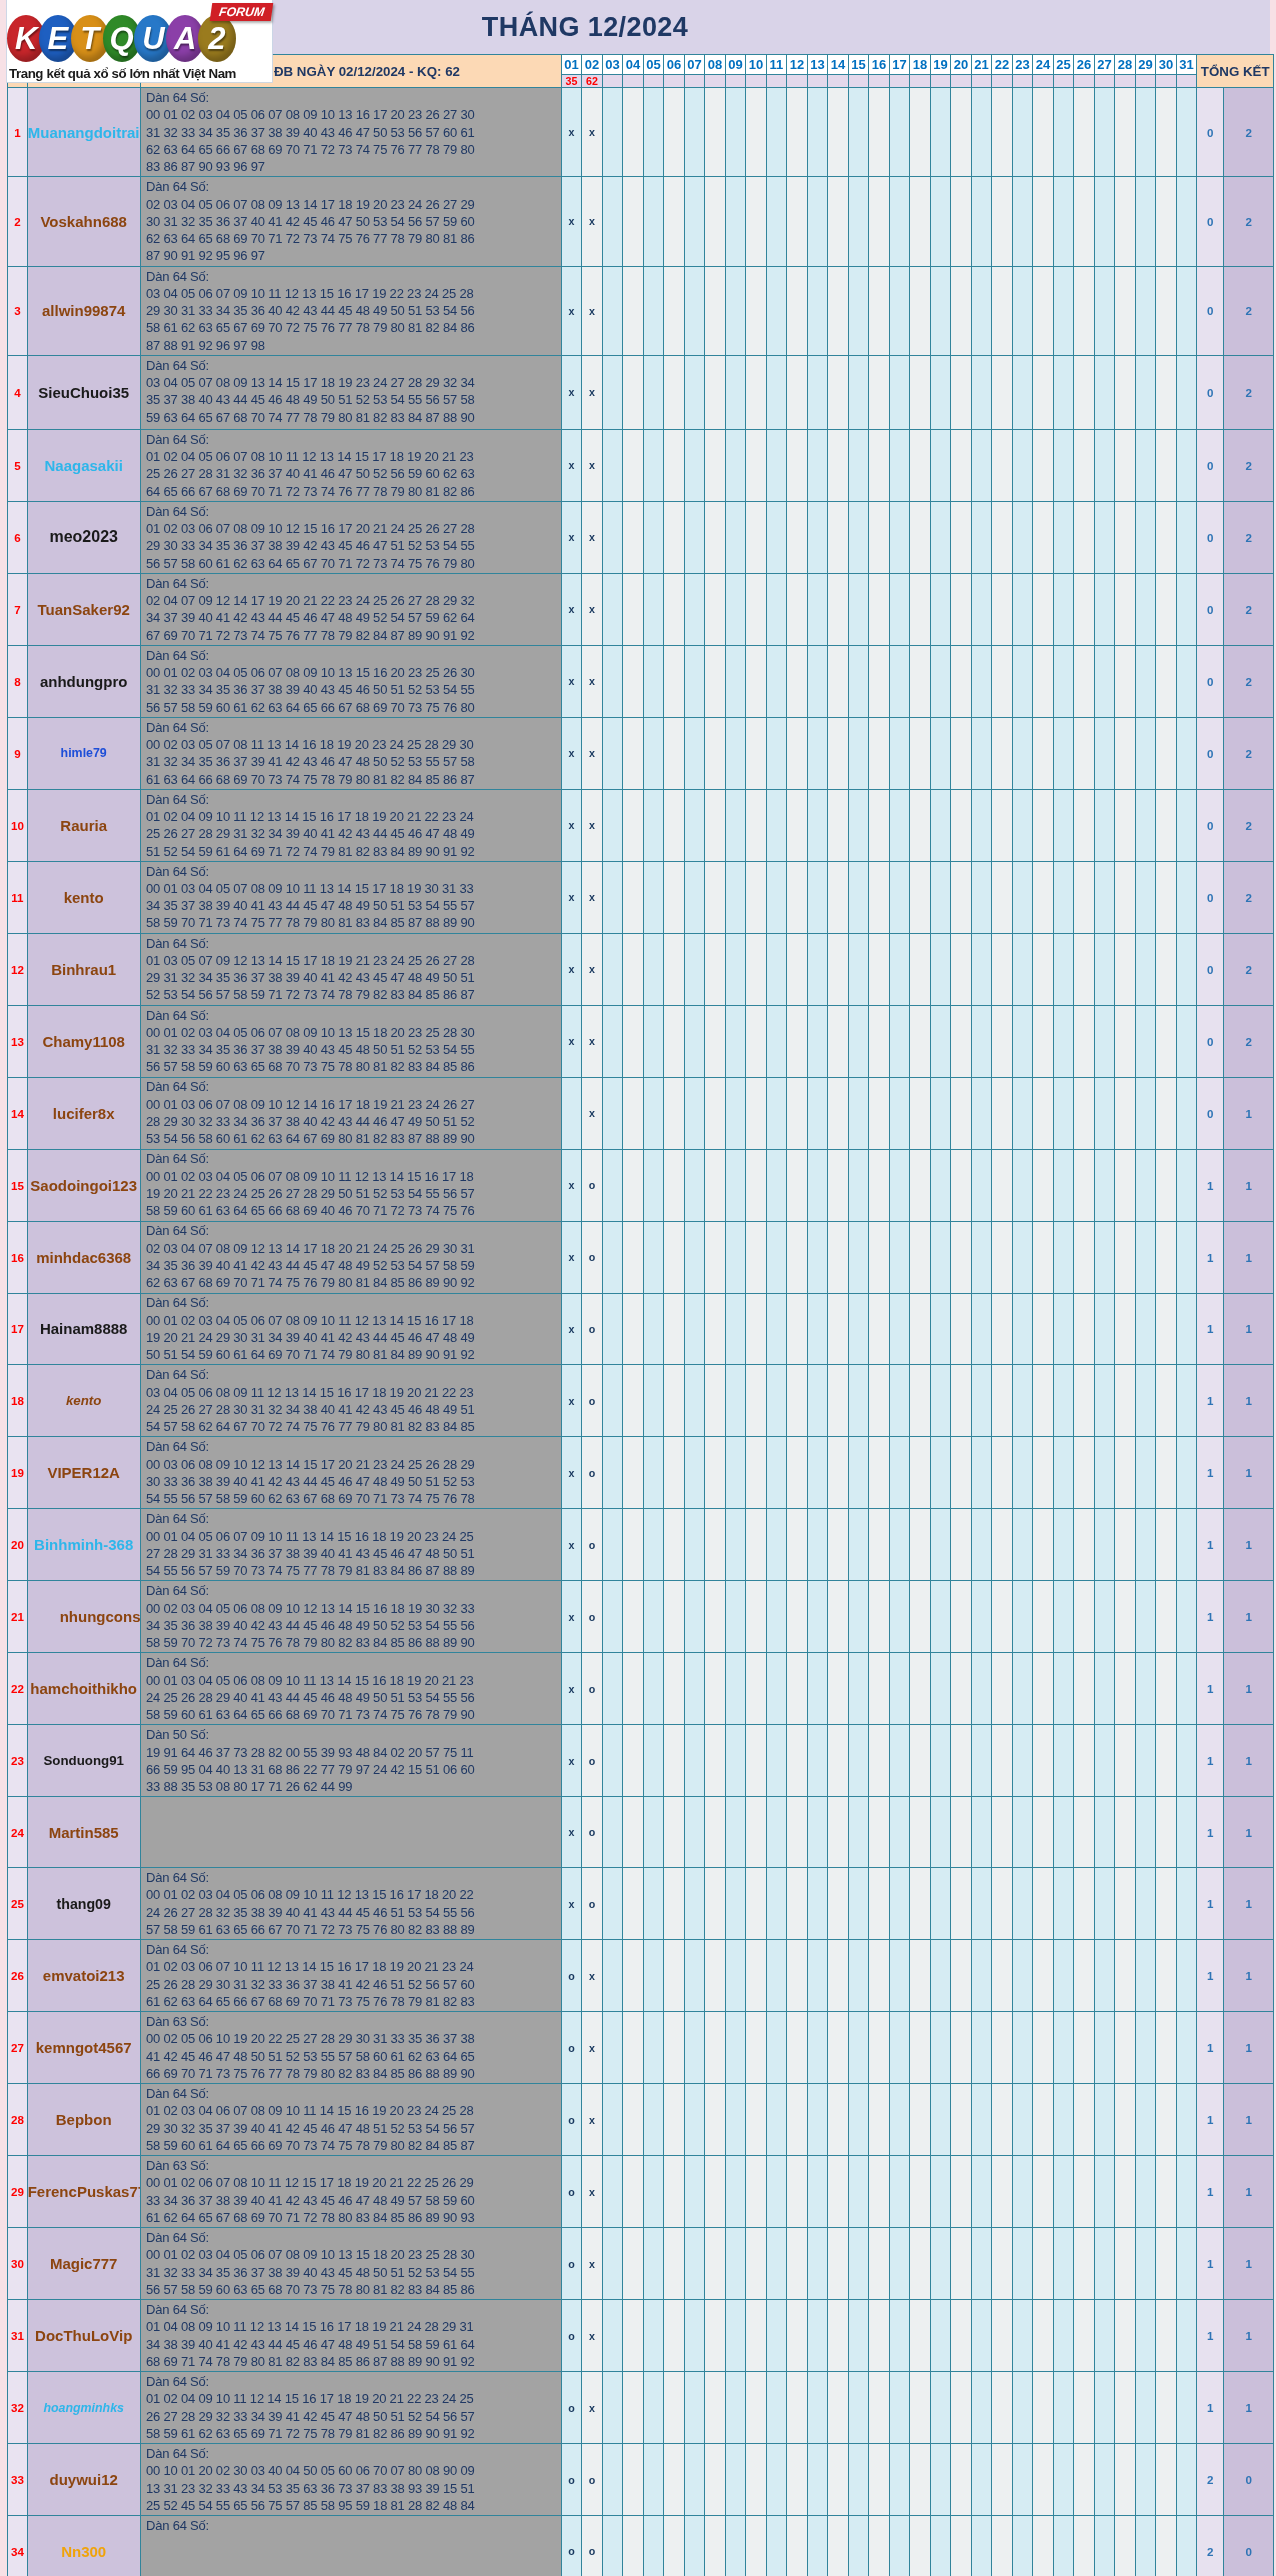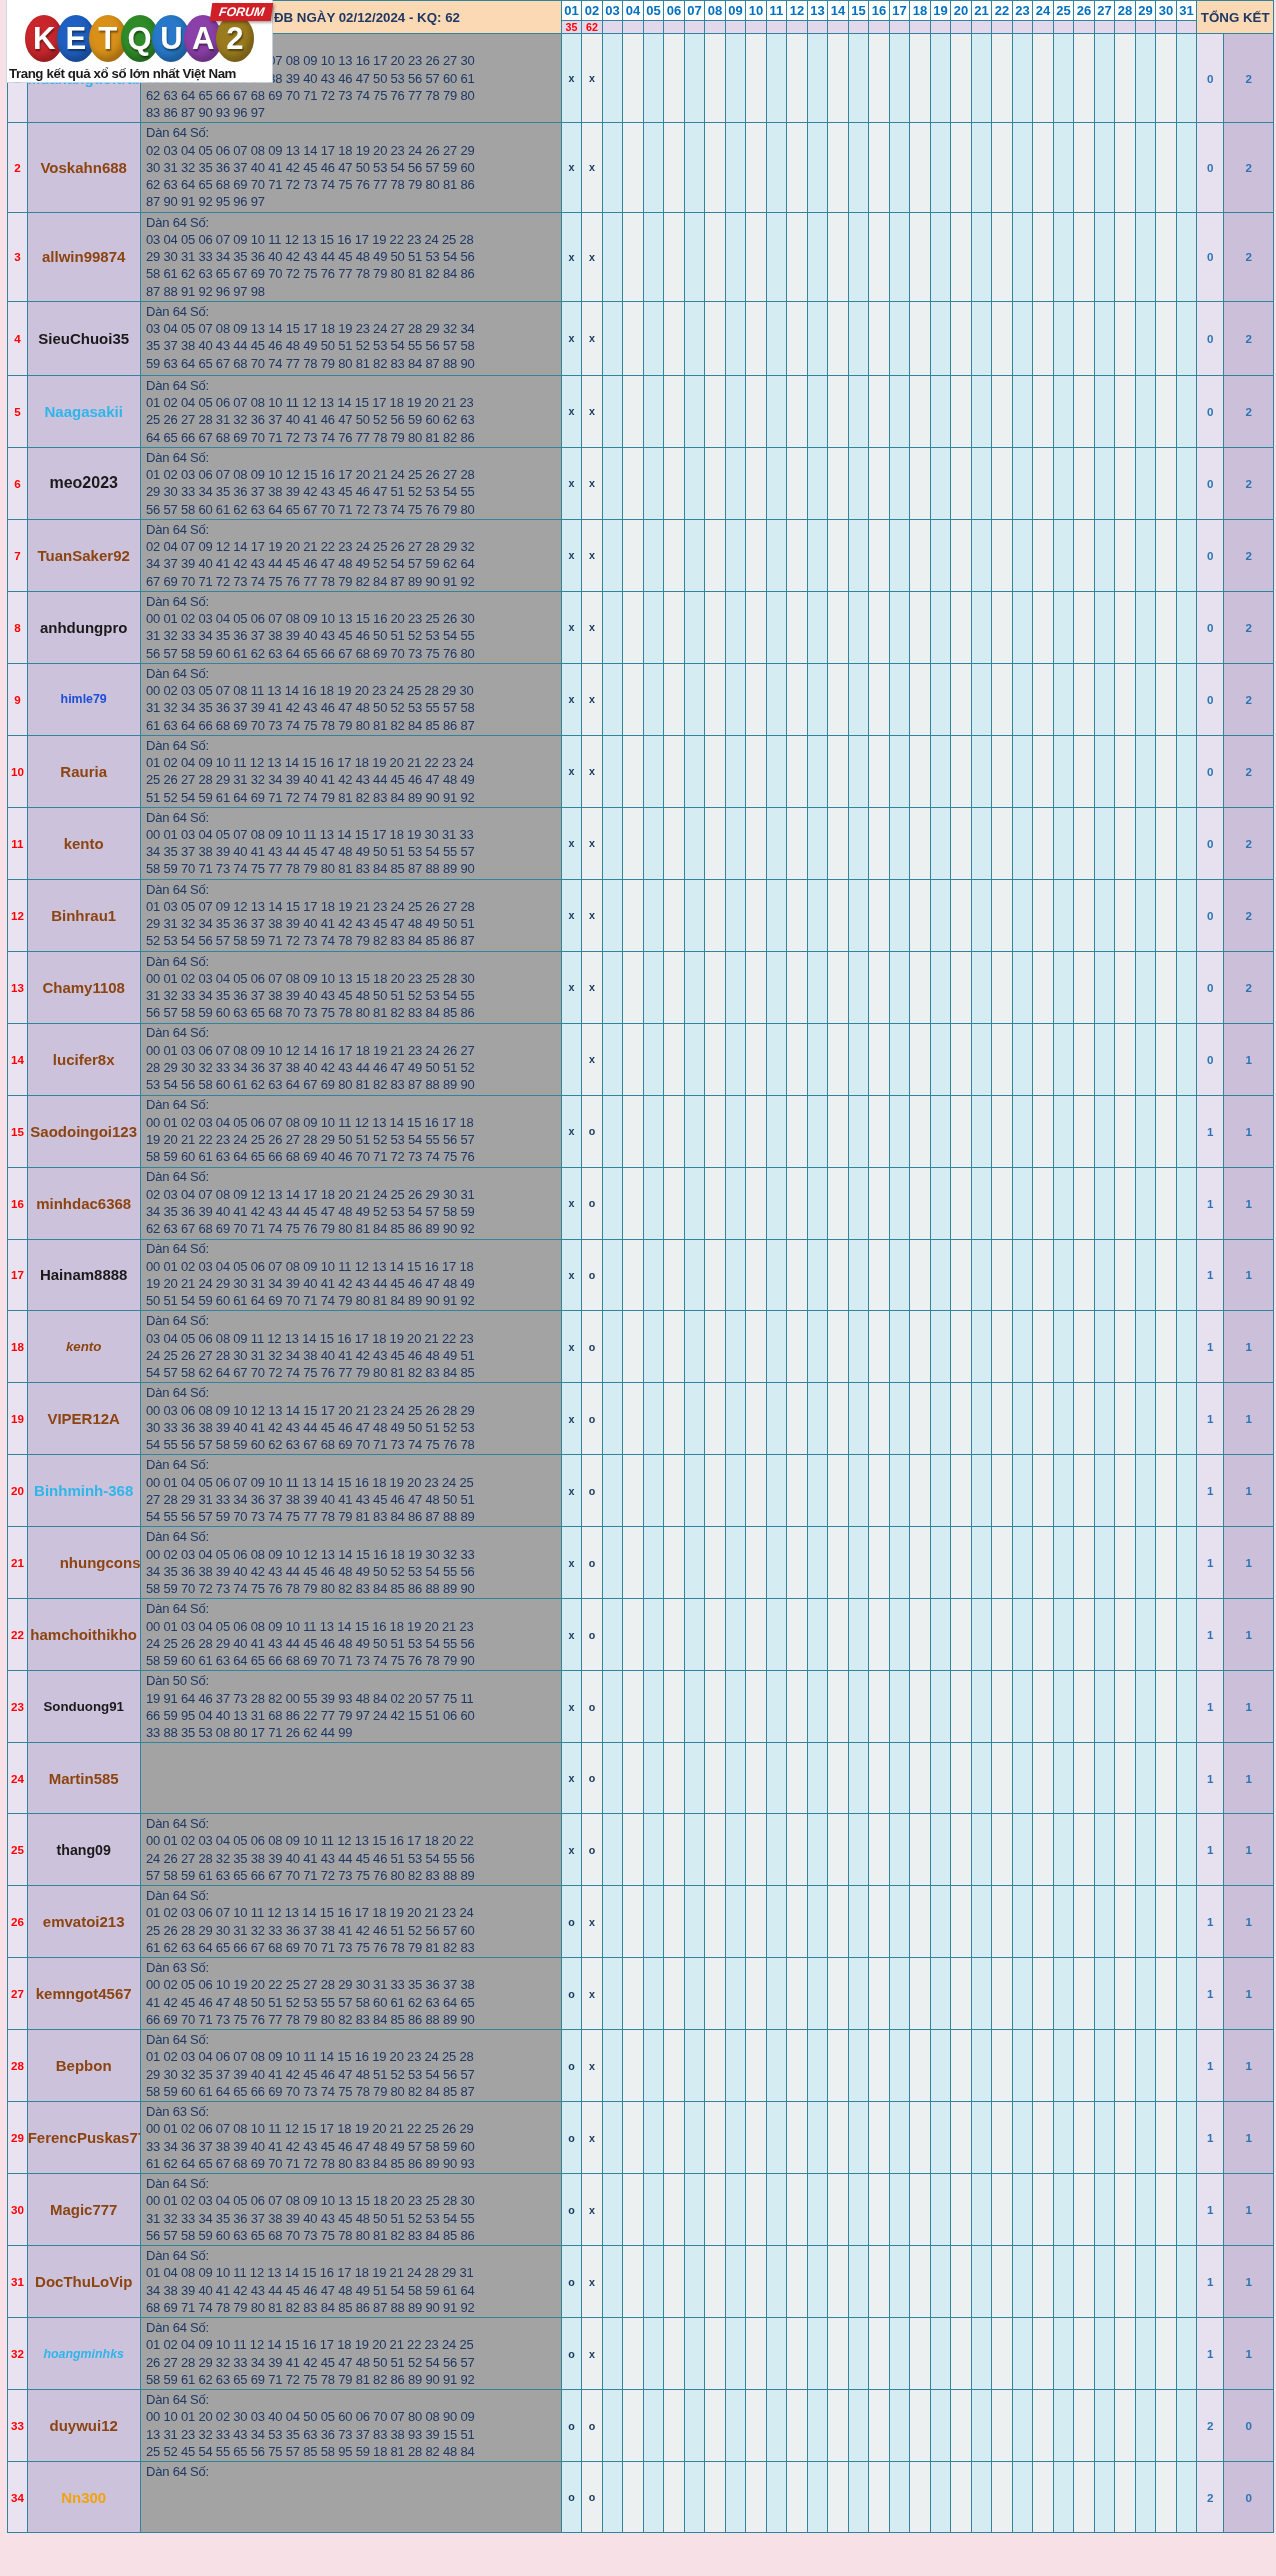--- a/index.html
+++ b/index.html
@@ -9,21 +9,21 @@
   .top-banner{margin:5.3px 7.1px 0 7.1px;height:19.6px;line-height:19.6px;background:#BDD7EE;
     border-bottom:3.6px solid #2F5597;text-align:center;padding-left:124px;box-sizing:border-box;
     font-weight:bold;font-size:12px;color:#E26B0A;white-space:nowrap;}
   
   .month-row{margin:0 7.1px;height:54px;background:#D9D3E8;text-align:center;padding-right:107px;
     box-sizing:border-box;display:flex;align-items:center;justify-content:center;}
   .month-row span{font-weight:bold;font-size:27px;color:#1F3864;letter-spacing:0.4px;}
   
   .logo-box{position:absolute;left:7.1px;top:0;width:265px;height:82px;background:#ffffff;z-index:5;
     box-shadow:0 0 0 0.9px #c9d6e6;}
-  .logo-letters{position:absolute;left:18px;top:15px;white-space:nowrap;}
+  .logo-letters{position:absolute;left:0;top:15px;white-space:nowrap;font-style:italic;}
   .logo-letters span{display:inline-block;width:38px;height:47px;border-radius:50%;color:#fff;
     font-weight:bold;font-size:31px;line-height:47px;text-align:center;margin-left:-6.2px;
     text-shadow:0.9px 1.8px 1.8px rgba(0,0,0,.45);box-shadow:inset -3.6px -5.3px 7.1px rgba(0,0,0,.25);}
   .logo-letters span:first-child{margin-left:0;}
   .forum-badge{position:absolute;right:0px;top:2.7px;background:#D01F26;color:#fff;font-style:italic;
     font-weight:bold;font-size:12.4px;padding:1.8px 8px;transform:skewX(-8deg);box-shadow:1.8px 1.8px 2.7px rgba(0,0,0,.35);}
   .logo-tagline{position:absolute;left:1.8px;bottom:0.9px;width:263px;font-size:13.3px;font-weight:bold;
     color:#1a1a1a;white-space:nowrap;letter-spacing:-0.4px;}
   
   table{border-collapse:collapse;table-layout:fixed;width:1264px;margin:0 7.1px;background:#fff;}
@@ -41,20 +41,23 @@
   td.t1{background:#E7E1EF;}
   td.t2{background:#CBBFDA;}
   td.t1,td.t2{color:#2E74B5;font-weight:bold;font-size:11.6px;text-align:center;}
 </style>
 </head>
 <body>
 
 <div class="page">
 
 
+  <div class="month-row">
+    <span>THÁNG 12/2024</span>
+  </div>
 
   <div class="logo-box">
     <div class="logo-letters" id="logo-letters"><span style="background: rgb(200, 38, 43);">K</span><span style="background: rgb(30, 95, 193);">E</span><span style="background: rgb(216, 144, 24);">T</span><span style="background: rgb(47, 138, 40);">Q</span><span style="background: rgb(39, 120, 200);">U</span><span style="background: rgb(139, 63, 168);">A</span><span style="background: rgb(154, 123, 30);">2</span></div>
     <div class="forum-badge">FORUM</div>
     <div class="logo-tagline">Trang kết quả xổ số lớn nhất Việt Nam</div>
   </div>
 
   <table>
     <colgroup id="cols">
         <col style="width: 19.6px;">

